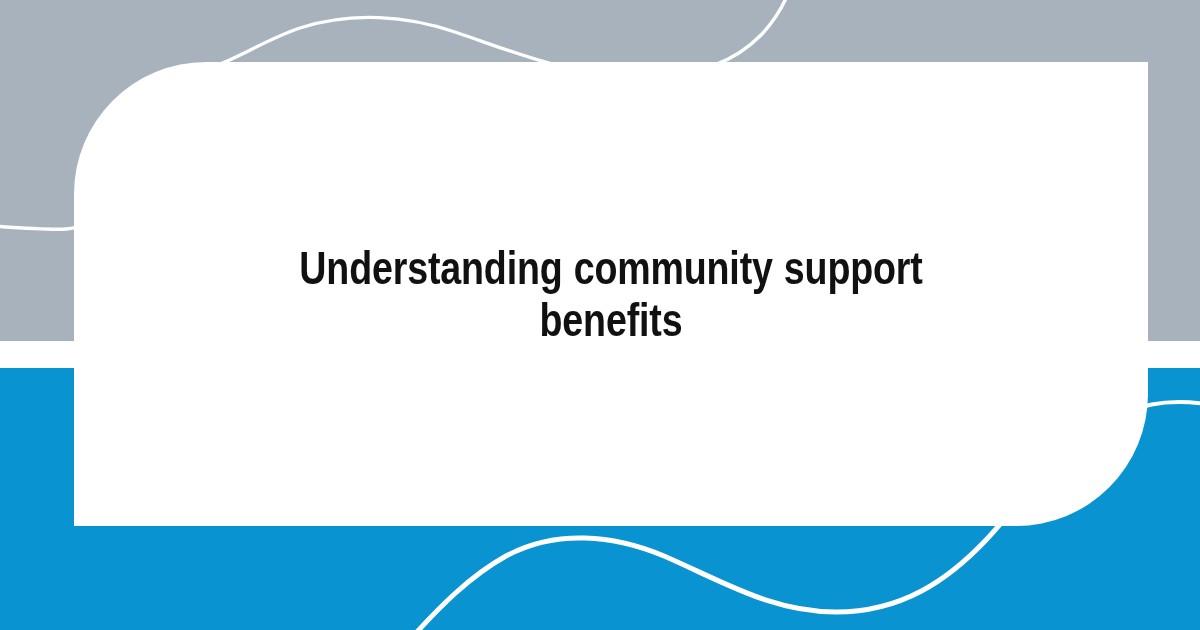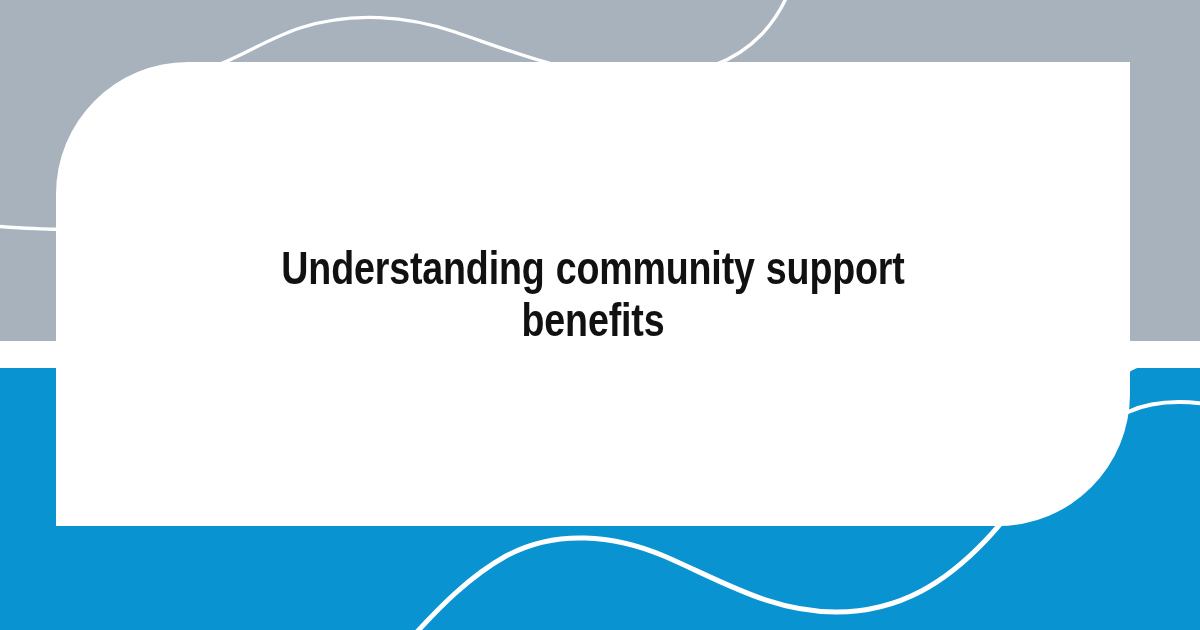--- a/index.html
+++ b/index.html
@@ -54,21 +54,21 @@
     left: 0;
     top: 0;
     width: 1200px;
     height: 630px;
     pointer-events: none;
   }
 
   
   .card {
     position: absolute;
-    left: 56px;
+    left: 74px;
     top: 62px;
     width: 1074px;
     height: 464px;
     background: #ffffff;
     border-top-left-radius: 132px;
     border-top-right-radius: 0;
     border-bottom-right-radius: 132px;
     border-bottom-left-radius: 0;
     box-sizing: border-box;
     display: flex;

